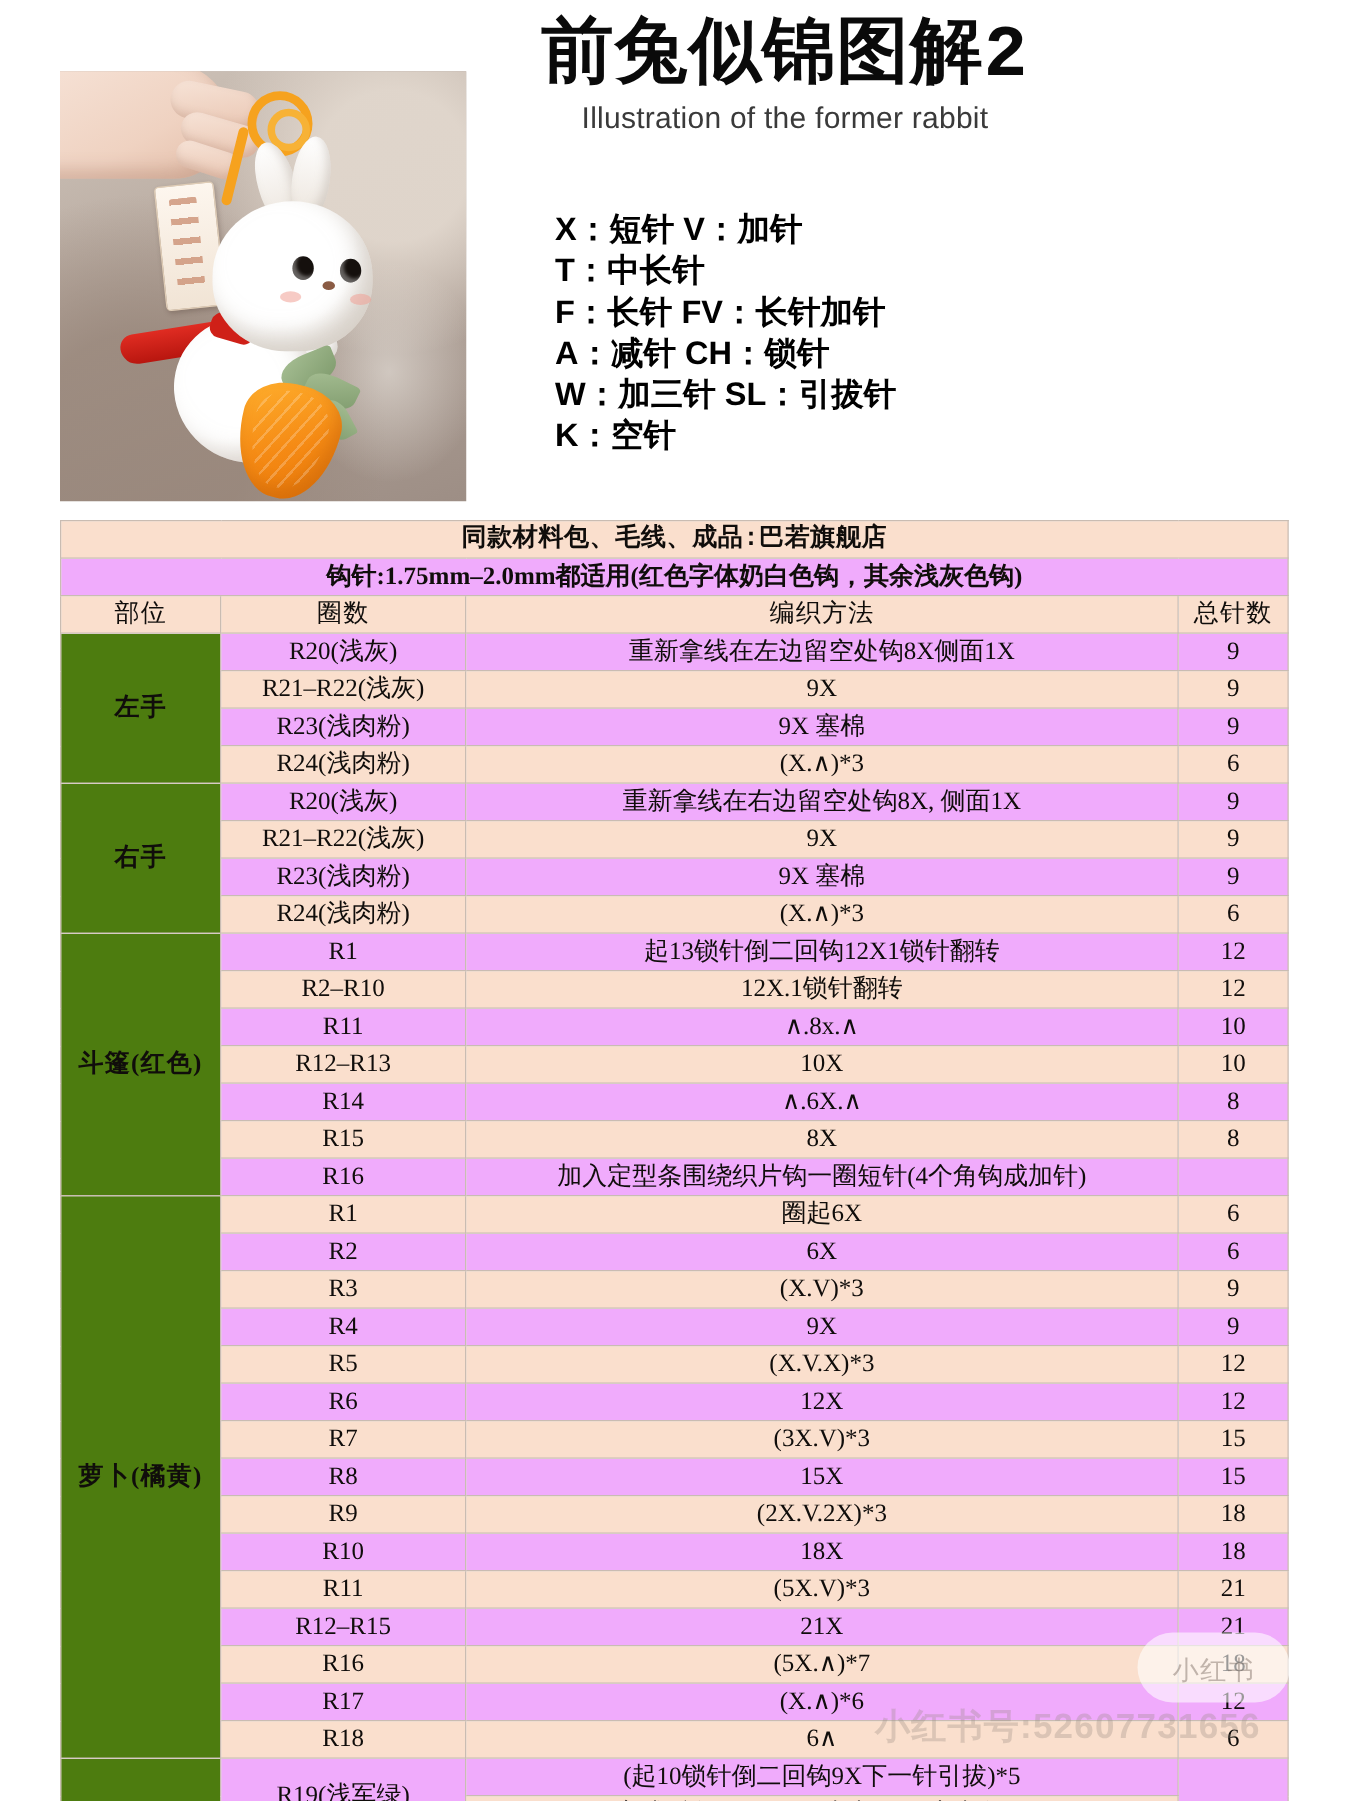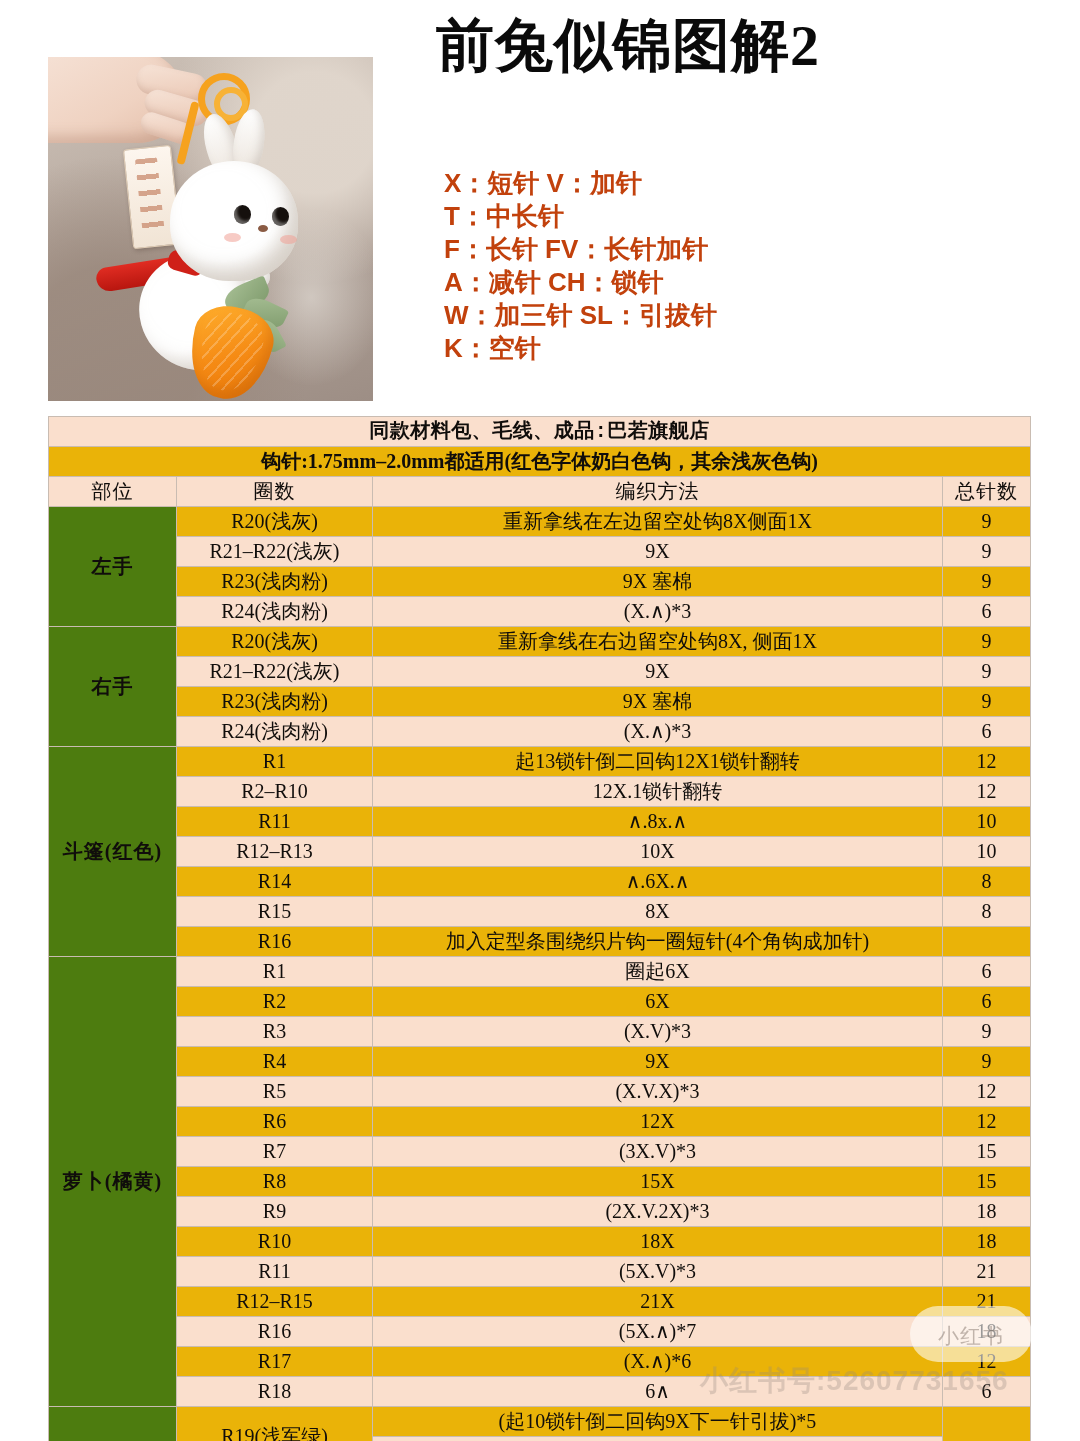--- a/index.html
+++ b/index.html
@@ -26,21 +26,21 @@
   }
 
   .title-block {
     position: absolute;
     left: 378px;
     top: 14px;
     width: 500px;
     text-align: center;
   }
   .doc-title {
-    font-family: Liberation Serif, serif;
+    font-family: Liberation Mono, monospace;
     font-size: 58px;
     font-weight: 700;
     letter-spacing: 1px;
     line-height: 1.12;
     color: #0a0a0a;
     margin: 0;
     white-space: nowrap;
   }
   .doc-subtitle {
     font-family: "Liberation Sans", "DejaVu Sans", sans-serif;
@@ -53,21 +53,21 @@
 
   
   .legend {
     position: absolute;
     left: 444px;
     top: 167px;
     font-family: "Liberation Sans", "DejaVu Sans", sans-serif;
     font-size: 26px;
     font-weight: 600;
     line-height: 33px;
-    color: #c2410c;
+    color: #000000;
     white-space: nowrap;
   }
   .legend-line { display: block; }
 
   
   .photo-frame {
     position: absolute;
     left: 48px;
     top: 57px;
     width: 325px;
@@ -249,21 +249,21 @@
     text-align: center;
     vertical-align: middle;
     font-size: 20px;
     color: #100d0b;
     height: 29px;
     line-height: 1.15;
     white-space: nowrap;
     overflow: hidden;
   }
   .peach { background: #fadfcd; }
-  .cream { background: #eab308; }
+  .cream { background: #f0abfc; }
   .blank { background: #4d7c0f; border-left: 1px solid #c9bcb2; }
 
   .c-part   { width: 128px; }
   .c-round  { width: 196px; }
   .c-method { width: 570px; }
   .c-total  { width: 88px; }
 
   .banner {
     font-size: 21px;
     font-weight: 600;
@@ -350,20 +350,21 @@
     <div class="blush blush-r"></div>
     <div class="nose"></div>
     <div class="leaf leaf1"></div>
     <div class="leaf leaf2"></div>
     <div class="leaf leaf3"></div>
     <div class="carrot"></div>
   </div>
 
   <div class="title-block">
     <div class="doc-title">前兔似锦图解2</div>
+    <div class="doc-subtitle">Illustration of the former rabbit</div>
   </div>
 
   <div class="legend">
     <span class="legend-line">X：短针 V：加针</span>
     <span class="legend-line">T：中长针</span>
     <span class="legend-line">F：长针  FV：长针加针</span>
     <span class="legend-line">A：减针  CH：锁针</span>
     <span class="legend-line">W：加三针 SL：引拔针</span>
     <span class="legend-line">K：空针</span>
   </div>

